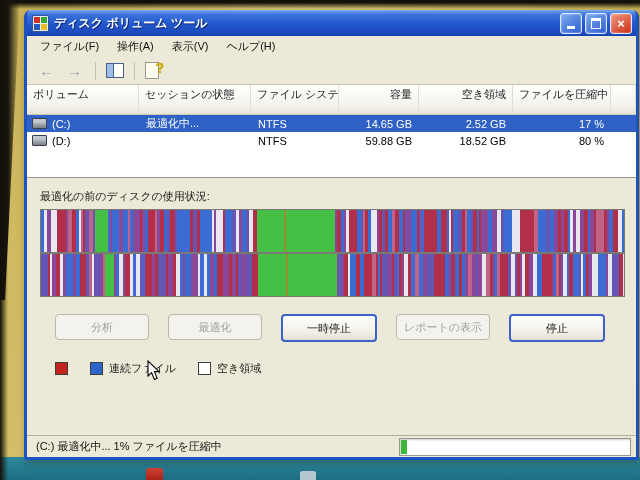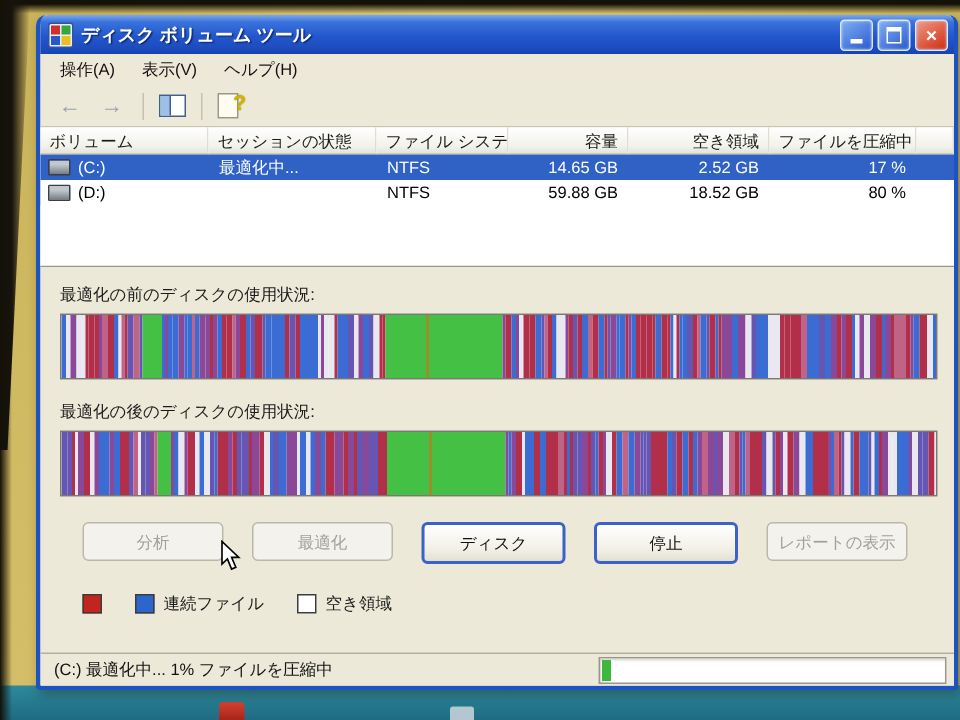--- a/index.html
+++ b/index.html
@@ -59,21 +59,21 @@
   .ico-console{width:16px;height:13px;border:1px solid #44608a;background:#fff;display:flex;}
   .ico-console i{width:6px;height:100%;background:#9cc0e8;border-right:1px solid #44608a;}
   .ico-help{position:relative;width:12px;height:15px;background:#fffdf0;border:1px solid #9a968a;margin-right:6px;}
   .ico-help b{position:absolute;right:-6px;top:-3px;color:#d4b400;font-size:14px;
     font-weight:bold;text-shadow:0 0 1px #806c00;}
 
   
   .listview{height:92px;flex:none;background:#fff;border-bottom:1px solid #9a968a;
     display:flex;flex-direction:column;font-size:11px;}
   .lv-grid{display:grid;grid-template-columns:112px 112px 88px 80px 94px 98px 1fr;}
-  .lv-header{height:18px;}
+  .lv-header{height:30px;}
   .hcell{background:linear-gradient(#ffffff,#f2f1ea 75%,#e6e4d6);
     border-right:1px solid #dfddd0;border-bottom:1px solid #cfcbb8;
     padding:2px 6px 0 6px;white-space:nowrap;overflow:hidden;color:#1a1a1a;}
   .hcell.num{text-align:right;}
   .lv-row{height:17px;align-items:center;color:#000;}
   .lv-row.selected{background:#2f62c4;color:#fff;}
   .cell{padding:0 7px;white-space:nowrap;overflow:hidden;}
   .cell.num{text-align:right;}
   .cell.vol{display:flex;align-items:center;gap:5px;padding-left:5px;}
   .drive-ico{width:13px;height:9px;flex:none;border:1px solid #3a3f45;border-radius:1px;
@@ -134,20 +134,21 @@
       </span>
     <span class="win-btn">
         <span class="g-max"></span>
       </span>
     <span class="win-btn close">
         <span class="g-close">×</span>
       </span>
   </div>
 
   <div class="menubar">
+    <span class="menu-item">ファイル(F)</span>
     <span class="menu-item">操作(A)</span>
     <span class="menu-item">表示(V)</span>
     <span class="menu-item">ヘルプ(H)</span>
   </div>
 
   <div class="toolbar">
     <span class="tb-arrow">←</span>
     <span class="tb-arrow">→</span>
     <span class="tb-sep"></span>
     <span class="ico-console">
@@ -360,21 +361,20 @@
         <span style="width: 4px; background: rgb(191, 100, 134);"></span>
         <span style="width: 4px; background: rgb(191, 100, 134);"></span>
         <span style="width: 3px; background: rgb(178, 47, 74);"></span>
         <span style="width: 2px; background: rgb(138, 72, 152);"></span>
         <span style="width: 4px; background: rgb(58, 108, 212);"></span>
         <span style="width: 3px; background: rgb(178, 47, 74);"></span>
         <span style="width: 2px; background: rgb(178, 47, 74);"></span>
         <span style="width: 4px; background: rgb(233, 231, 239);"></span>
         <span style="width: 1.585px; background: rgb(58, 108, 212);"></span>
       </div>
-    <div class="map-label second">最適化の後のディスクの使用状況:</div>
     <div class="defrag-bar" id="bar-after">
         <span style="width: 4px; background: rgb(102, 86, 180);"></span>
         <span style="width: 3px; background: rgb(102, 86, 180);"></span>
         <span style="width: 2px; background: rgb(178, 47, 74);"></span>
         <span style="width: 2px; background: rgb(233, 231, 239);"></span>
         <span style="width: 4px; background: rgb(138, 72, 152);"></span>
         <span style="width: 4px; background: rgb(178, 47, 74);"></span>
         <span style="width: 3px; background: rgb(233, 231, 239);"></span>
         <span style="width: 3px; background: rgb(138, 72, 152);"></span>
         <span style="width: 2px; background: rgb(58, 108, 212);"></span>
@@ -535,23 +535,23 @@
         <span style="width: 4px; background: rgb(233, 231, 239);"></span>
         <span style="width: 3px; background: rgb(102, 86, 180);"></span>
         <span style="width: 4px; background: rgb(102, 86, 180);"></span>
         <span style="width: 4px; background: rgb(178, 47, 74);"></span>
         <span style="width: 0.836px; background: rgb(233, 231, 239);"></span>
       </div>
 
     <div class="btn-row">
       <span class="xp-btn disabled">分析</span>
       <span class="xp-btn disabled">最適化</span>
-      <span class="xp-btn">ディスク</span>
+      <span class="xp-btn">一時停止</span>
+      <span class="xp-btn disabled">レポートの表示</span>
       <span class="xp-btn">停止</span>
-      <span class="xp-btn disabled">レポートの表示</span>
     </div>
 
     <div class="legend-row">
       <span class="legend-item">
         <span class="swatch" style="background: rgb(194, 37, 29);"></span>
       </span>
       <span class="legend-item">
         <span class="swatch" style="background: rgb(42, 102, 204);"></span>
         <span>連続ファイル</span>
       </span>

